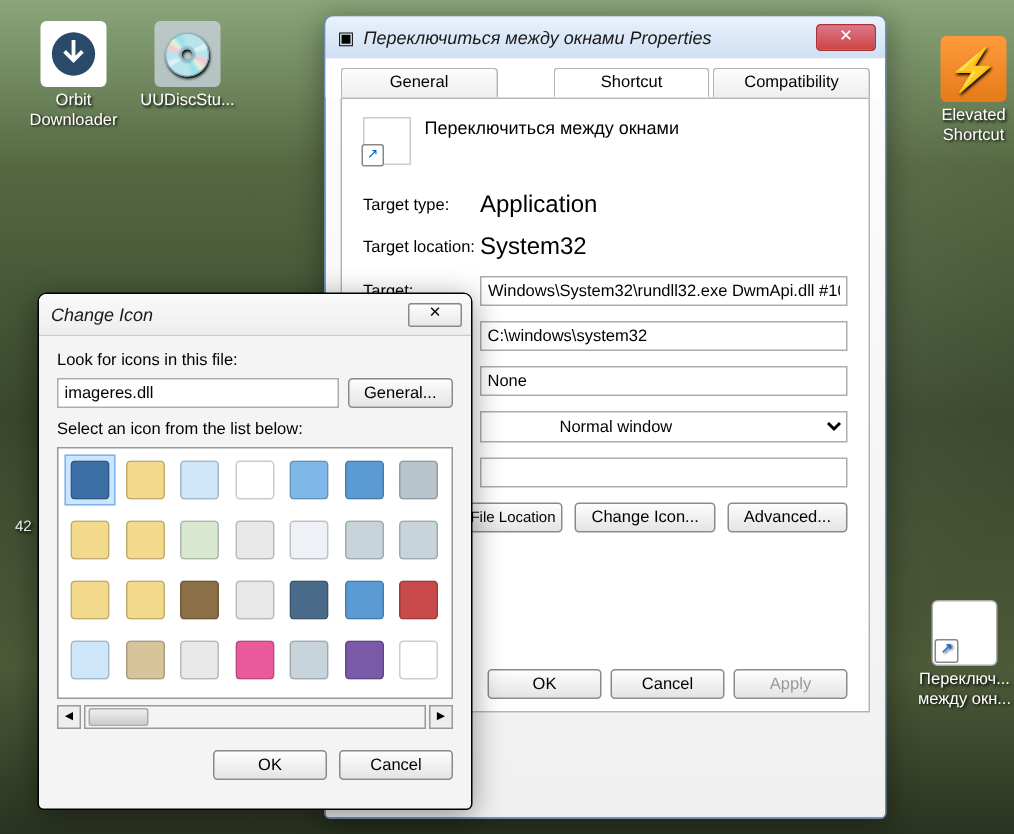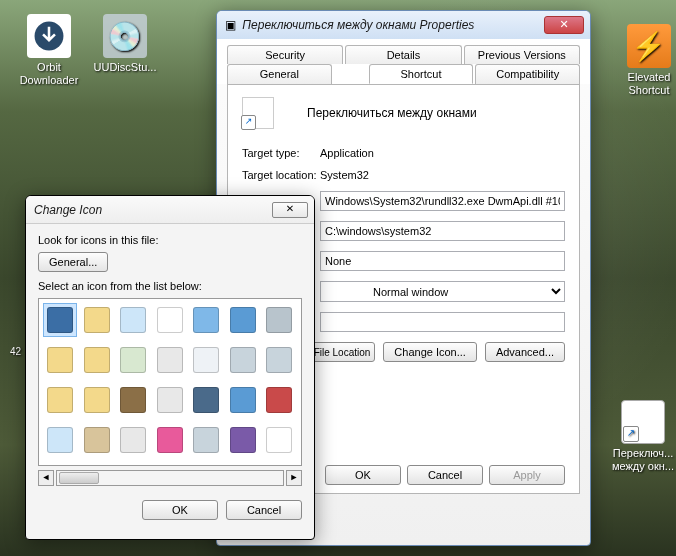--- a/index.html
+++ b/index.html
@@ -23,26 +23,26 @@
 .window { position:absolute; background:linear-gradient(#fdfdfd,#f0f0f0); border:1px solid #6a8bb5; border-radius:6px 6px 4px 4px; box-shadow:0 4px 20px rgba(0,0,0,.4); }
 .props { left:216px; top:10px; width:375px; height:536px; }
 .titlebar { height:28px; background:linear-gradient(#e9f1fb,#cfe0f4); border-radius:5px 5px 0 0; display:flex; align-items:center; padding:0 6px 0 8px; }
 .titlebar .title { flex:1; font-size:12px; color:#1a1a1a;font-style:italic; }
 .titlebar .closebtn { width:40px; height:18px; background:linear-gradient(#d78, #c44); border:1px solid #a33; border-radius:3px; color:#fff; text-align:center; line-height:14px; font-size:11px; cursor:pointer; }
 .tabstrip { padding:6px 10px 0; background:#fff; }
 .tabrow { display:flex; gap:2px; }
 .tab { flex:1; border:1px solid #b5b5b5; border-bottom:none; background:linear-gradient(#fdfdfd,#eee); padding:3px 6px; text-align:center; border-radius:3px 3px 0 0; cursor:pointer; font-size:11px; white-space:nowrap; }
 .tab.active { background:#fff; border-bottom:1px solid #fff; position:relative; z-index:2; font-weight:400;margin-left:35px; }
 .tabpanel { border:1px solid #b5b5b5; margin:0 10px; background:#fff; padding:12px 14px 10px; min-height:410px; position:relative; }
-.shortcut-header { display:flex; align-items:center; gap:33px; margin-bottom:18px; }
+.shortcut-header { display:flex; gap:9px; margin-bottom:18px; }
 .shortcut-ico { width:32px; height:32px; background:#fff; border:1px solid #ccc; position:relative; display:flex; align-items:center; justify-content:center;}
 .shortcut-ico::after{ content:"↗"; position:absolute; bottom:-2px; left:-2px; width:13px; height:13px; background:#fff; border:1px solid #888; font-size:9px; line-height:11px; text-align:center; color:#06c; border-radius:2px;}
 .proprow { display:flex; align-items:center; margin-bottom:10px; }
 .proprow .plabel { width:78px; font-size:11px; }
-.proprow .pval { font-size:11px; }
+.proprow .pval { font-size:16px; }
 .proprow input, .proprow select { flex:1; border:1px solid #abadb3; padding:2px 4px; font-size:11px; height:20px; background:#fff; }
 .proprow select { height:21px;padding-left:48px; }
 .btnrow { display:flex; gap:8px; justify-content:flex-end; margin-top:8px; }
 .winbtn { min-width:76px; padding:3px 10px; border:1px solid #8a8a8a; border-radius:3px; background:linear-gradient(#fdfdfd,#e4e4e4); cursor:pointer; font-size:11px; }
 .winbtn:disabled { color:#999; }
 .footer { position:absolute; bottom:8px; right:14px; display:flex; gap:6px; }
 
 
 .changeicon { left:25px; top:195px; width:290px; height:345px; background:#f4f4f4; border:1px solid #000000; }
 .changeicon .titlebar { background:linear-gradient(#fafafa,#eee); border-bottom:1px solid #ccc; }
@@ -90,25 +90,20 @@
 <div class="label42">42</div>
 
 <div class="window props">
   <div class="titlebar">
     <span style="margin-right:6px;">▣</span>
     <span class="title">Переключиться между окнами Properties</span>
     <div class="closebtn">✕</div>
   </div>
   <div class="tabstrip">
     <div class="tabrow">
-      <div class="tab">Security</div>
-      <div class="tab">Details</div>
-      <div class="tab">Previous Versions</div>
-    </div>
-    <div class="tabrow">
       <div class="tab">General</div>
       <div class="tab active">Shortcut</div>
       <div class="tab">Compatibility</div>
     </div>
   </div>
   <div class="tabpanel">
     <div class="shortcut-header">
       <div class="shortcut-ico"></div>
       <span>Переключиться между окнами</span>
     </div>
@@ -156,20 +151,21 @@
 <div class="window changeicon">
   <div class="titlebar">
     <span class="title">Change Icon</span>
     <div class="closebtn2">✕</div>
   </div>
   <div class="ci-body">
     <div class="row">
         <label>Look for icons in this file:</label>
       </div>
     <div class="filerow">
+      <input type="text" value="imageres.dll" style="">
       <button class="winbtn" style="min-width:64px">General...</button>
     </div>
     <div class="row">
         <label>Select an icon from the list below:</label>
       </div>
     <div class="iconlist" id="iconlist">
         <div class="iconcell selected">
           <div class="shape" style="background: rgb(59, 110, 165); border: 1px solid rgba(0, 0, 0, 0.2);"></div>
         </div>
         <div class="iconcell">

